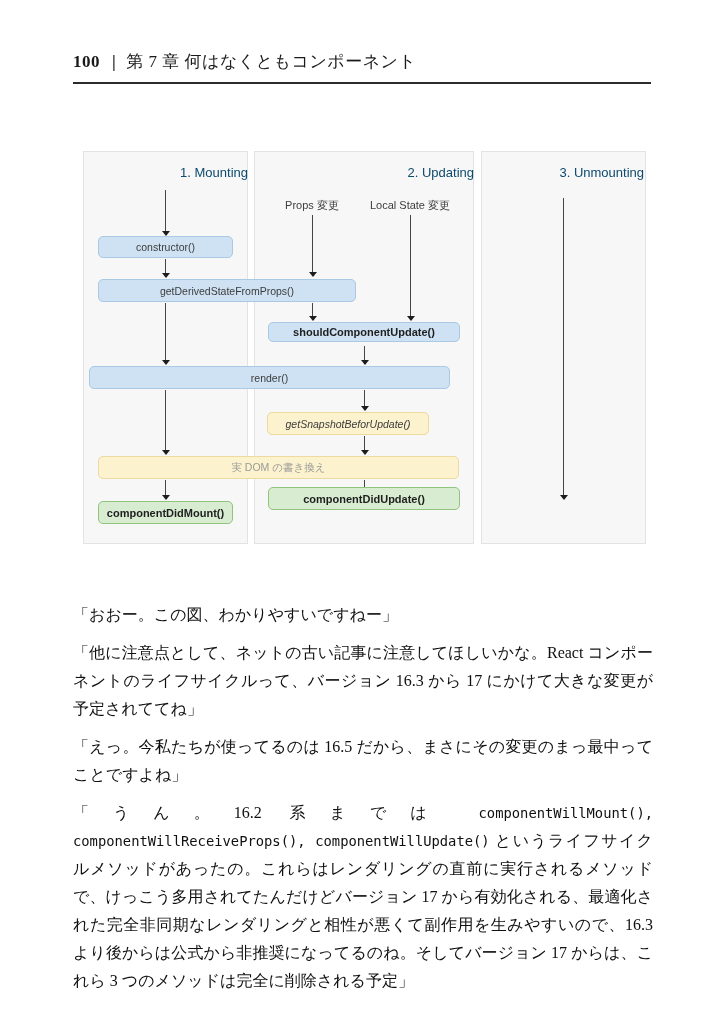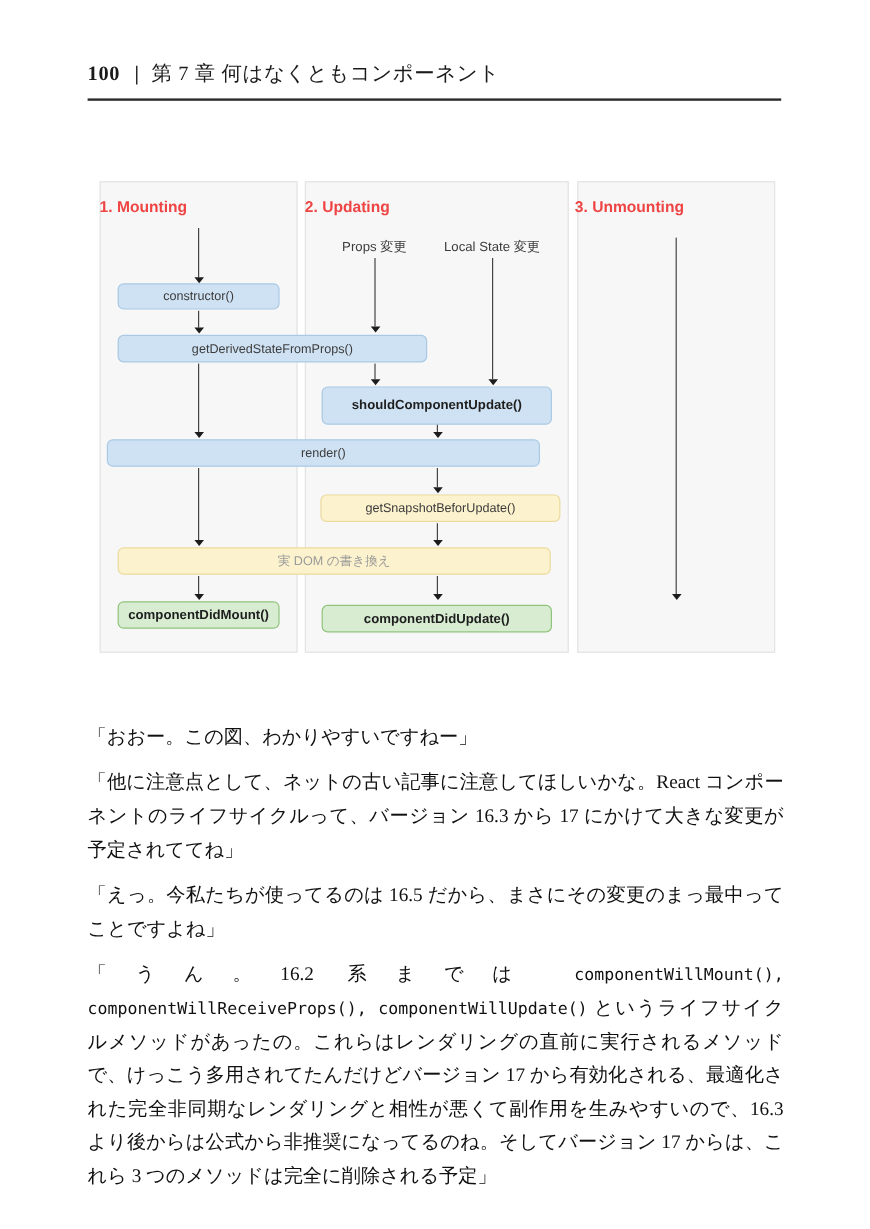--- a/index.html
+++ b/index.html
@@ -16,21 +16,21 @@
   .header-rule { position:absolute; left:73px; top:82px; width:578px; height:1.5px; background:#2b2b2b; }
 
   
   .diagram { position:absolute; left:83px; top:151px; width:563px; height:393px;
              font-family:"Liberation Sans","DejaVu Sans",sans-serif; }
   .panel { position:absolute; top:0; height:393px; background:var(--panel-bg,#f7f7f7);
            border:1px solid var(--panel-border,#e3e3e3); }
   .panel-1 { left:0;   width:165px; }
   .panel-2 { left:171px; width:220px; }
   .panel-3 { left:398px; width:165px; }
-  .panel-title { position:absolute; top:14px; font-size:13px; font-weight:bold; color:#ef4444; text-align:left; }
+  .panel-title { position:absolute; top:14px; font-size:13px; font-weight:normal; color:#0c4a6e; text-align:right; }
   .pt-1 { left:0;    width:165px; }
   .pt-2 { left:171px; width:220px; }
   .pt-3 { left:396px; width:165px; }
   .flow-label { position:absolute; top:47px; width:130px; text-align:center; font-size:11px; color:#3d3d3d; }
 
   .node { position:absolute; display:flex; align-items:center; justify-content:center;
           border-radius:5px; font-size:10.5px; color:#3c3c3c; border:1px solid; }
   .blue   { background:var(--lifecycle-blue-fill,#cfe2f3);  border-color:var(--lifecycle-blue-border,#a9c9e4); }
   .yellow { background:var(--dom-yellow-fill,#fcf2cd);      border-color:var(--dom-yellow-border,#ecda9e); }
   .green  { background:var(--commit-green-fill,#d8ecd2);    border-color:var(--commit-green-border,#90c47d); }
@@ -81,26 +81,26 @@
     <div class="arrow" style="left:327px; top:64px;  height:101px;"></div>
     <div class="arrow" style="left:281px; top:195px; height:14px;"></div>
     <div class="arrow" style="left:281px; top:239px; height:16px;"></div>
     <div class="arrow" style="left:281px; top:285px; height:14px;"></div>
     <div class="arrow" style="left:281px; top:329px; height:15px;"></div>
 
     <div class="arrow" style="left:480px; top:47px;  height:297px;"></div>
 
     <div class="node blue" style="left:15px;  top:85px;  width:135px; height:22px;">constructor()</div>
     <div class="node blue" style="left:15px;  top:128px; width:258px; height:23px;">getDerivedStateFromProps()</div>
-    <div class="node blue bold-node" style="left:185px; top:171px; width:192px; height:32px;">shouldComponentUpdate()</div>
+    <div class="node blue bold-node" style="left:185px; top:171px; width:192px; height:20px;">shouldComponentUpdate()</div>
     <div class="node blue" style="left:6px;  top:215px; width:361px; height:23px;">render()</div>
-    <div class="node yellow" style="left:184px; top:261px; width:200px; height:23px;">getSnapshotBeforUpdate()</div>
+    <div class="node yellow" style="left:184px; top:261px; width:162px; height:23px;font-style:italic;">getSnapshotBeforUpdate()</div>
     <div class="node yellow muted-node" style="left:15px; top:305px; width:361px; height:23px;">実 DOM の書き換え</div>
     <div class="node green bold-node" style="left:15px;  top:350px; width:135px; height:23px;">componentDidMount()</div>
-    <div class="node green bold-node" style="left:185px; top:353px; width:192px; height:23px;">componentDidUpdate()</div>
+    <div class="node green bold-node" style="left:185px; top:336px; width:192px; height:23px;">componentDidUpdate()</div>
   </div>
 
   <div class="dialogue">
       <p class="para"><span>「おおー。この図、わかりやすいですねー」</span></p>
       <p class="para"><span>「他に注意点として、ネットの古い記事に注意してほしいかな。React コンポーネントのライフサイクルって、バージョン 16.3 から 17 にかけて大きな変更が予定されててね」</span></p>
       <p class="para"><span>「えっ。今私たちが使ってるのは 16.5 だから、まさにその変更のまっ最中ってことですよね」</span></p>
       <p class="para"><span>「うん。16.2 系までは </span><span class="code">componentWillMount(), componentWillReceiveProps(), componentWillUpdate()</span><span> というライフサイクルメソッドがあったの。これらはレンダリングの直前に実行されるメソッドで、けっこう多用されてたんだけどバージョン 17 から有効化される、最適化された完全非同期なレンダリングと相性が悪くて副作用を生みやすいので、16.3 より後からは公式から非推奨になってるのね。そしてバージョン 17 からは、これら 3 つのメソッドは完全に削除される予定」</span></p>
     </div>
 
 </div>

